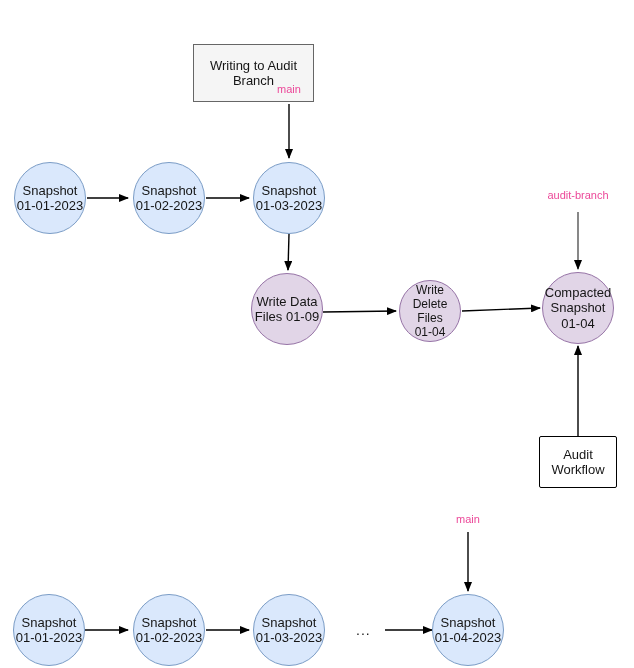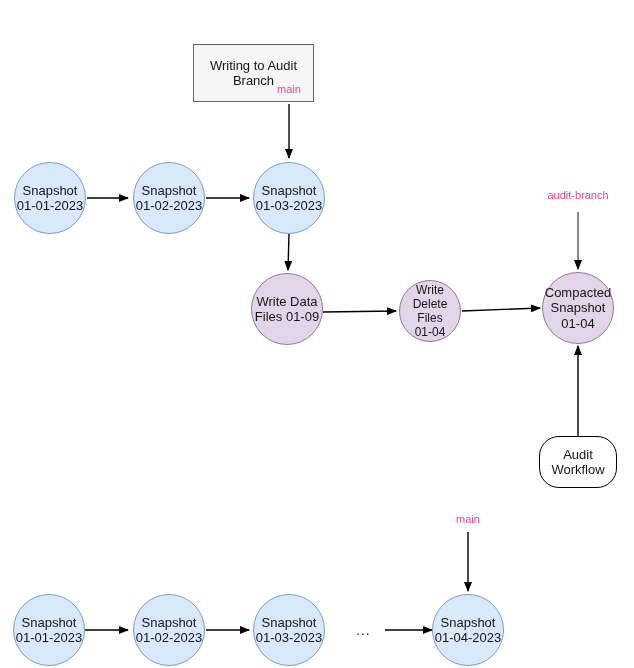--- a/index.html
+++ b/index.html
@@ -48,21 +48,21 @@
     background: #e1d5e7;
     border: 1px solid #9673a6;
   }
   .box-gray {
     background: #f5f5f5;
     border: 1px solid #666666;
   }
   .box-white {
     background: #ffffff;
     border: 1px solid #000000;
-    border-radius: 20px;
+    border-radius: 2px;
   }
   .node-text {
     display: block;
     white-space: pre-line;
   }
   .edge-label {
     position: absolute;
     color: #ec4899;
     font-size: 11px;
     text-align: center;

